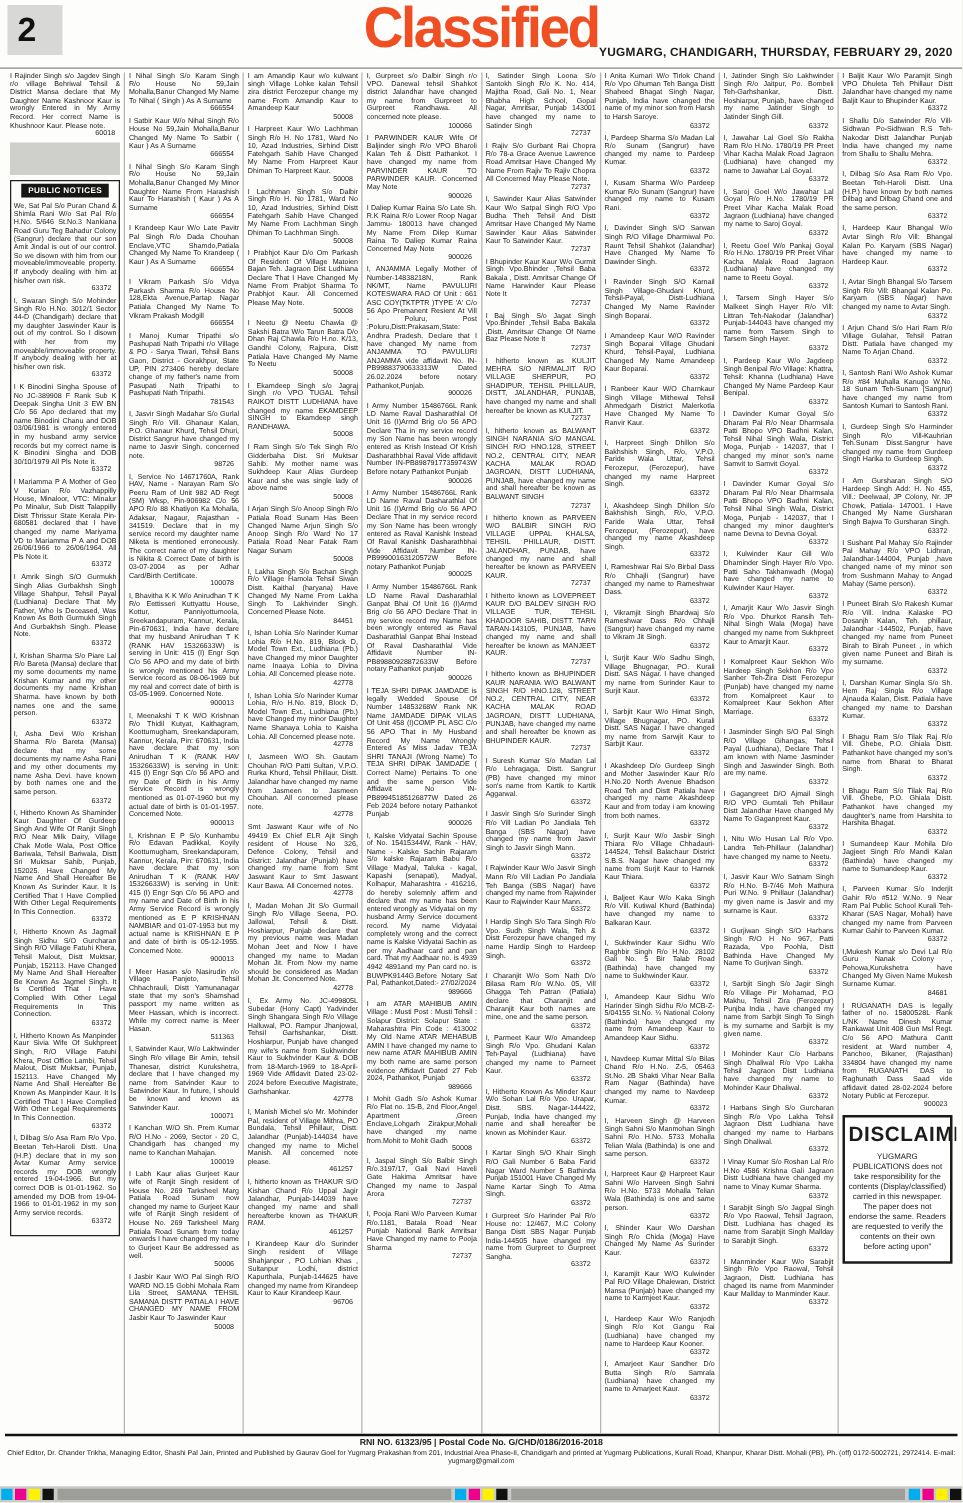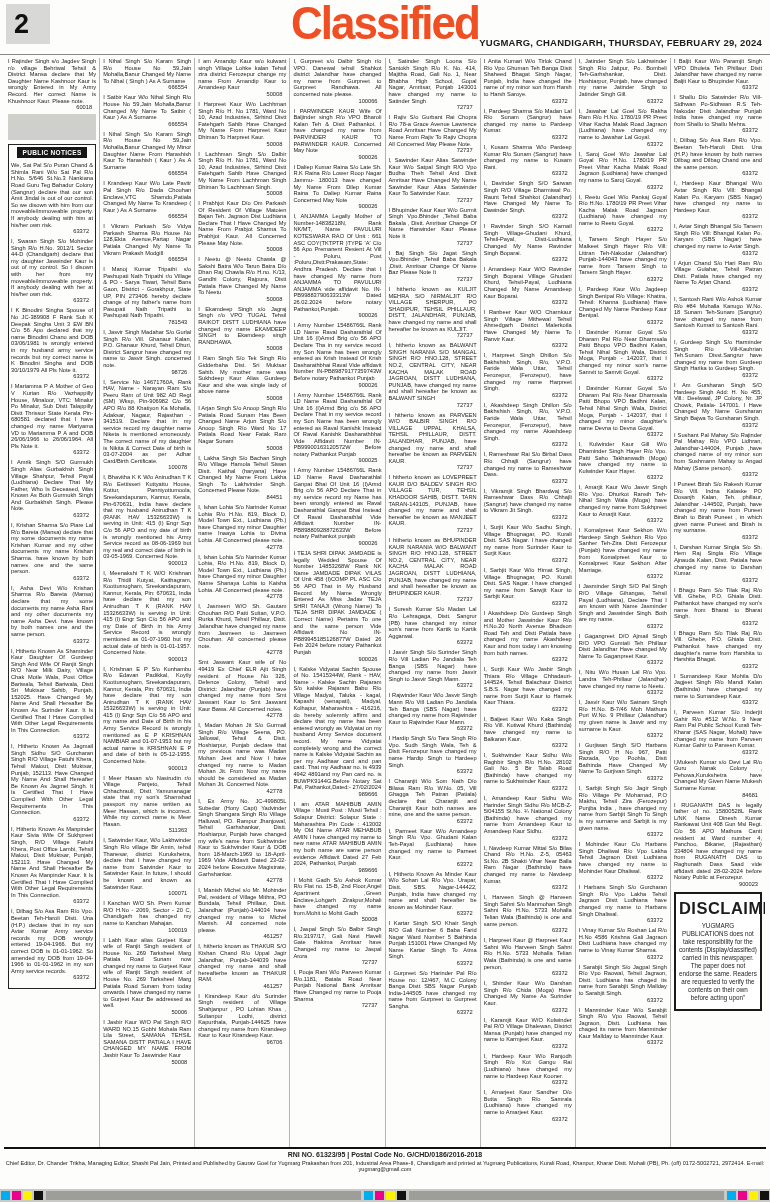--- a/index.html
+++ b/index.html
@@ -42,21 +42,21 @@
 
 <div class="sheet">
 
   <div class="hdr">
     <div class="pagebox">
       <span>2</span>
     </div>
     <div class="masthead">
       <span id="masthead-title" style="color: rgb(240, 78, 35);">Classified</span>
     </div>
-    <div class="dateline">YUGMARG, CHANDIGARH, THURSDAY, FEBRUARY 29, 2024</div>
+    <div class="dateline">YUGMARG, CHANDIGARH, THURSDAY, FEBRUARY 29, 2020</div>
   </div>
 
   <div class="cols">
     <div class="col">
         <div class="ad"><span>I Rajinder Singh s/o Jagdev Singh r/o village Behriwal Tehsil &amp; District Mansa declare that My Daughter Name Kashnoor Kaur is wrongly Entered in My Army Record. Her correct Name is Khushnoor Kaur. Please note.</span><div class="ad-code">60018</div></div>
         <div class="gap-block"></div>
         <div class="notice-box">
           <div class="sec-hdr">PUBLIC NOTICES</div>
           <div class="ad"><span>We, Sat Pal S/o Puran Chand &amp; Shimla Rani W/o Sat Pal R/o H.No. 5/646 St.No.3 Nankiana Road Guru Teg Bahadur Colony (Sangrur) declare that our son Amit Jindal is out of our control. So we disown with him from our moveable/immoveable property. If anybody dealing with him at his/her own risk.</span><div class="ad-code">63372</div></div>
           <div class="ad"><span>I, Swaran Singh S/o Mohinder Singh R/o H.No. 3012/1 Sector 44-D (Chandigarh) declare that my daughter Jaswinder Kaur is out of my control. So I disown with her from my moveable/immoveable property. If anybody dealing with her at his/her own risk.</span><div class="ad-code">63372</div></div>

